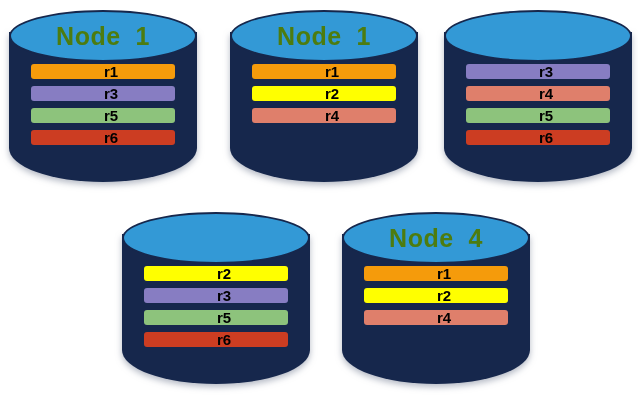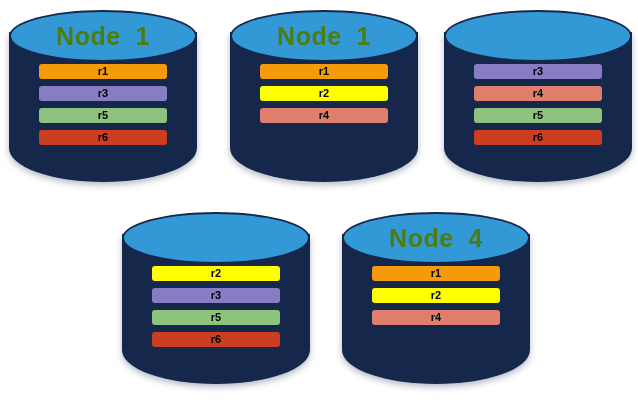--- a/index.html
+++ b/index.html
@@ -72,24 +72,25 @@
     align-items: center;
     gap: 7px;
   }
   .replica {
     width: 128px;
     height: 15px;
     border-radius: 3px;
     display: flex;
     align-items: center;
     justify-content: center;
-    font-size: 11px;
+    font-size: 15px;
     font-weight: bold;
     color: #000000;
     line-height: 1;
+    padding-left: 16px;
   }
 </style>
 </head>
 <body>
 
 <div id="canvas">
     <div class="node" style="left: 5px; top: 6px;">
       <div class="cyl-body"></div>
       <div class="cyl-top"></div>
       <div class="node-label">Node  1</div>

